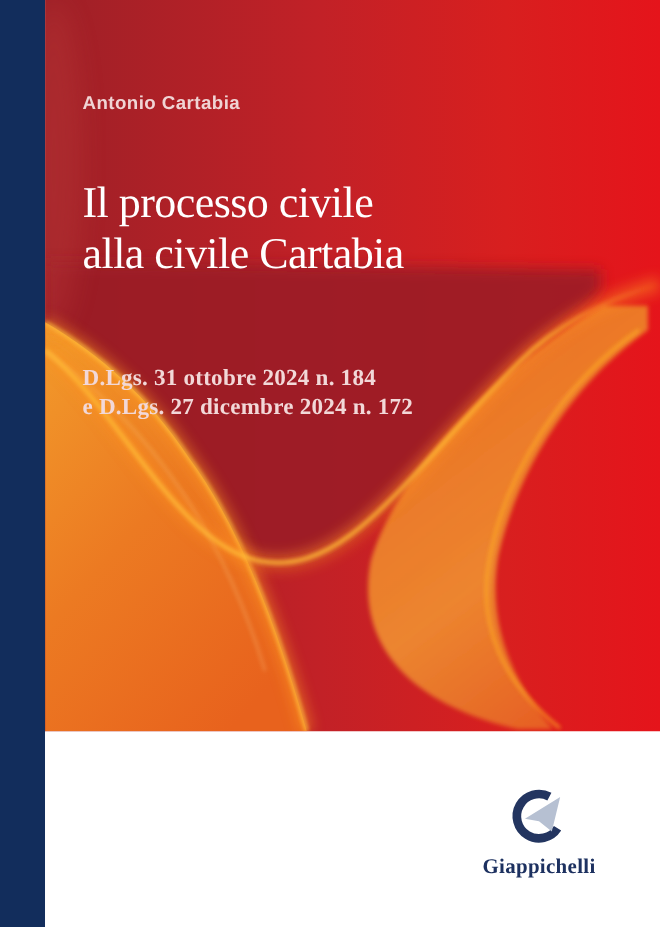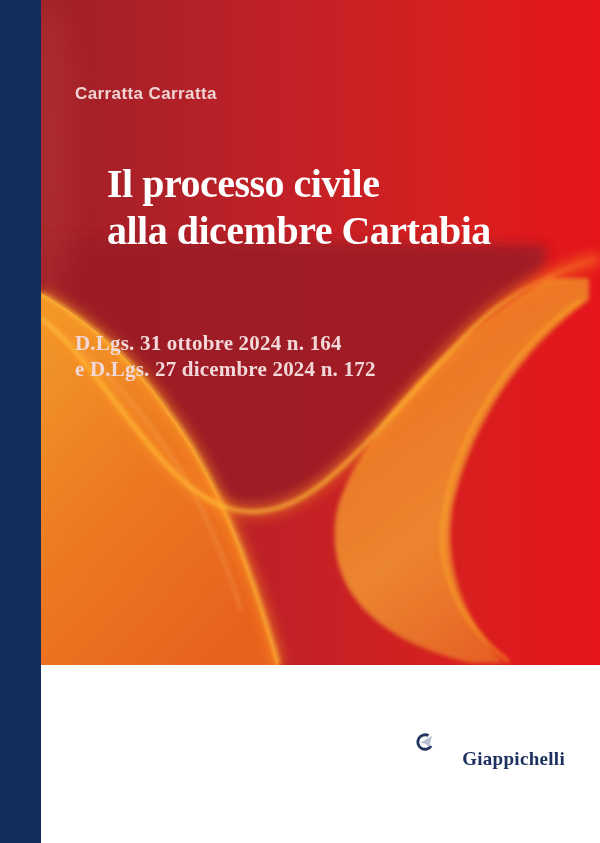--- a/index.html
+++ b/index.html
@@ -26,28 +26,28 @@
   .spine{position:absolute;left:0;top:0;width:41px;height:843px;background:var(--spine-navy);}
 
   .art{position:absolute;left:41px;top:0;width:559px;height:665px;overflow:hidden;
        background:linear-gradient(90deg,var(--red-left) 0%,var(--red-mid) 45%,#d81f1f 75%,var(--red-right) 100%);}
   .art svg.waves{position:absolute;inset:0;width:100%;height:100%;display:block;}
 
   .author{position:absolute;left:34px;top:84px;z-index:2;
           font-family:"Liberation Sans",sans-serif;font-weight:700;font-size:17px;
           letter-spacing:.4px;color:var(--author-pink);}
   .title{position:absolute;left:34px;top:160px;z-index:2;
-         font-weight:700;font-size:40px;line-height:47px;letter-spacing:-.5px;
-         color:var(--title-white);margin-left:32px;}
+         font-weight:400;font-size:40px;line-height:47px;letter-spacing:-.5px;
+         color:var(--title-white);}
   .subtitle{position:absolute;left:34px;top:330px;z-index:2;
             font-weight:700;font-size:21px;line-height:26px;letter-spacing:.2px;
             color:var(--subtitle-pink);}
 
   .footer{position:absolute;left:41px;top:665px;width:559px;height:178px;background:var(--footer-white);}
-  .logo{position:absolute;left:374px;top:49px;width:150px;display:flex;flex-direction:row;align-items:flex-end;gap:27px;}
+  .logo{position:absolute;left:374px;top:49px;width:150px;display:flex;flex-direction:column;align-items:center;}
   .logo .mark{display:block;}
   .logo .pubname{margin-top:8px;font-family:"Liberation Serif",serif;font-weight:700;
                  font-size:19px;letter-spacing:.3px;color:var(--logo-text-navy);}
 </style>
 </head>
 <body>
 
 <div class="page">
 
   <div class="spine"></div>
@@ -90,29 +90,29 @@
       <path d="M0,293 C50,322 95,362 130,415 C177,478 212,572 238,665" fill="none" stroke="#ff9a22" stroke-width="12" opacity="0.5" filter="url(#b6)"></path>
       <path d="M0,293 C50,322 95,362 130,415 C177,478 212,572 238,665" fill="none" stroke="#ffc03a" stroke-width="3" filter="url(#b2)"></path>
       <path d="M0,320 C45,350 90,395 125,448 C160,500 185,560 200,610" fill="none" stroke="#ffd98f" stroke-width="2" opacity="0.35" filter="url(#b2)"></path>
 
       <path d="M0,318 C70,375 120,495 195,510 C275,525 330,430 430,330 C465,295 510,272 559,258" fill="none" stroke="#ff9222" stroke-width="14" opacity="0.45" filter="url(#b6)"></path>
       <path d="M0,318 C70,375 120,495 195,510 C275,525 330,430 430,330 C465,295 510,272 559,258" fill="none" stroke="url(#glowFade)" stroke-width="3.2" filter="url(#b2)"></path>
 
       <ellipse cx="8" cy="150" rx="26" ry="150" fill="#e05a50" opacity="0.18" filter="url(#b12)"></ellipse>
     </svg>
 
-    <div class="author">Carratta Carratta</div>
+    <div class="author">Antonio Cartabia</div>
 
     <div class="title">
       <div>Il processo civile</div>
-      <div>alla dicembre Cartabia</div>
+      <div>alla civile Cartabia</div>
     </div>
 
     <div class="subtitle">
-      <div>D.Lgs. 31 ottobre 2024 n. 164</div>
+      <div>D.Lgs. 31 ottobre 2024 n. 184</div>
       <div>e D.Lgs. 27 dicembre 2024 n. 172</div>
     </div>
   </div>
 
   <div class="footer">
     <div class="logo">
       <svg class="mark" width="56" height="56" viewBox="0 0 64 64" aria-hidden="true">
         <path d="M42.8,11.7 A23,23 0 1 0 51.3,44.5" fill="none" stroke="#233560" stroke-width="9"></path>
         <polygon points="54,12 17.4,34.7 32,37.3 45.3,48" fill="#b6c0d2"></polygon>
       </svg>

